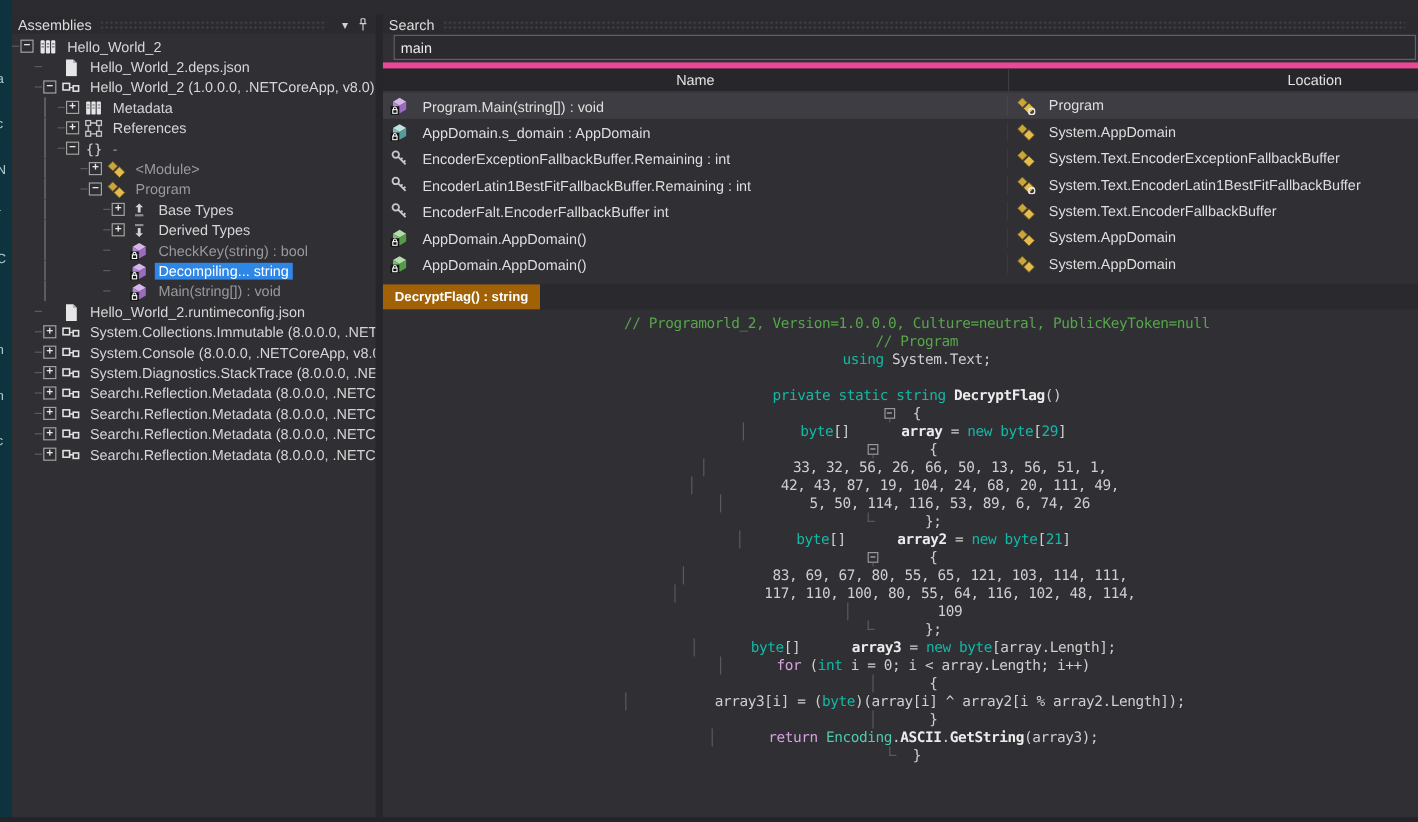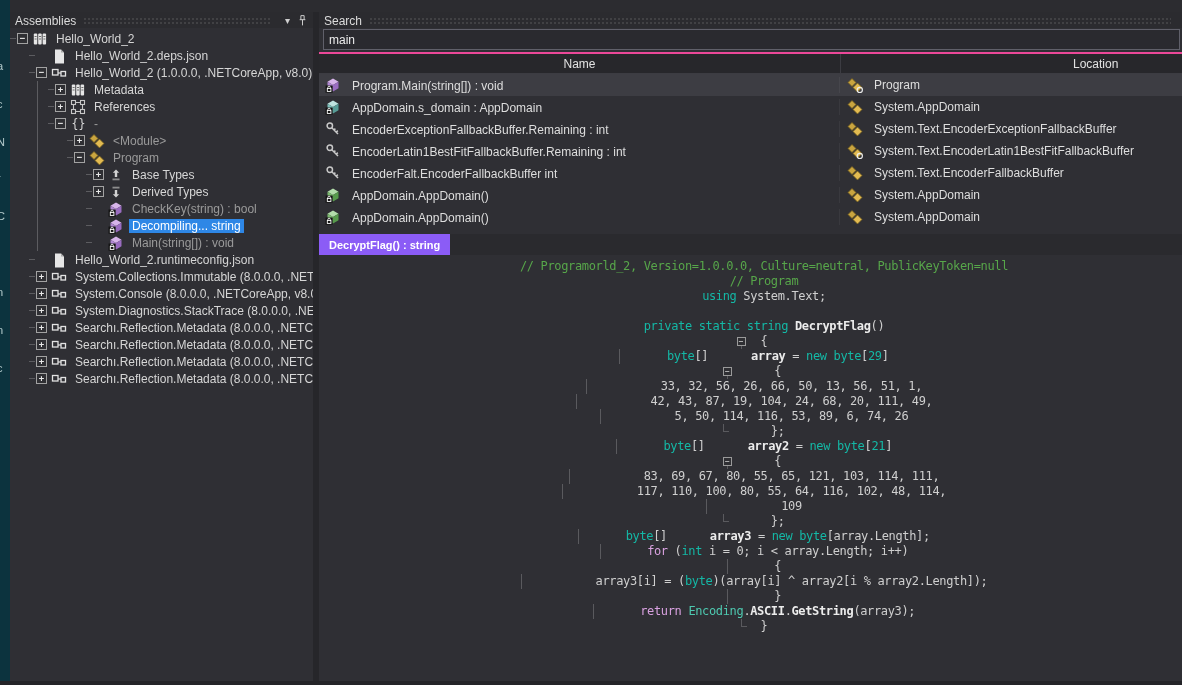--- a/index.html
+++ b/index.html
@@ -30,37 +30,37 @@
   .dash{width:6px;height:0;border-top:1px solid #5c5c60;flex:none;margin-right:1px;}
   .exp{width:9px;height:9px;flex:none;border:1px solid #a2a2a2;background:#2f2f33;
        color:#e8e8e8;font:bold 9px/8px "DejaVu Sans Mono",monospace;text-align:center;margin-right:4px;}
   .expsp{width:15px;flex:none;}
   .ic{width:16px;height:16px;flex:none;margin-right:5px;display:inline-flex;}
   .tlabel{padding:0 3px;}
   .trow.selected .tlabel{background:#2e87e6;color:#ffffff;}
 
   
   #right{flex:1;display:flex;flex-direction:column;overflow:hidden;background:#2f2f34;}
-  #searchbox{margin:1px 2px 2px 4px;}
+  #searchbox{margin:1px 2px 2px 9px;}
   #searchbox input{box-sizing:border-box;width:100%;height:21px;background:#2a2a2f;
         border:1px solid #60606a;color:#ececec;font:12px "Liberation Sans",sans-serif;
         padding:0 5px;outline:none;}
   #gridhdr{height:19px;flex:none;display:flex;background:#27272b;color:#e2e2e2;
-        font-size:12px;border-top:2px solid #ec4899;border-bottom:1px solid #3c3c42;}
+        font-size:12px;border-top:5px solid #ec4899;border-bottom:1px solid #3c3c42;}
   #colname{width:521px;flex:none;display:flex;justify-content:center;align-items:center;
         border-right:1px solid #3c3c42;}
   #colloc{flex:1;display:flex;align-items:center;padding-left:232px;}
   #results{flex:none;}
   .rrow{height:22px;display:flex;align-items:center;font-size:12px;color:#dedede;}
   .rrow.selected{background:#3d3d43;}
   .rname{width:521px;flex:none;display:flex;align-items:flex-end;gap:6px;padding-left:6px;
          box-sizing:border-box;border-right:1px solid rgba(255,255,255,.05);overflow:hidden;white-space:nowrap;}
   .rloc{flex:1;display:flex;align-items:center;gap:6px;padding-left:7px;overflow:hidden;white-space:nowrap;}
   #tabstrip{height:21px;flex:none;display:flex;background:#2a2a2e;margin-top:6px;}
-  .tab{background:#8b5cf6;color:#fff;font-size:11px;font-weight:bold;
+  .tab{background:#a16207;color:#fff;font-size:11px;font-weight:bold;
        padding:0 10px;display:flex;align-items:center;}
   #code{flex:1;background:#2f2f34;padding-top:4px;overflow:hidden;
         font:12px/15px "DejaVu Sans Mono",monospace;letter-spacing:-0.35px;}
   .cline{height:15px;display:flex;white-space:pre;justify-content:center;}
   .gut{width:27px;flex:none;position:relative;}
   .gut .v{position:absolute;left:7px;width:1px;background:#5a5a5e;}
   .gut .vfull{top:0;bottom:0;}
   .gut .vhalf{top:0;height:8px;}
   .gut .h{position:absolute;left:7px;top:7px;width:6px;height:1px;background:#5a5a5e;}
   .gut .fb{position:absolute;left:3px;top:3px;width:9px;height:9px;box-sizing:border-box;

